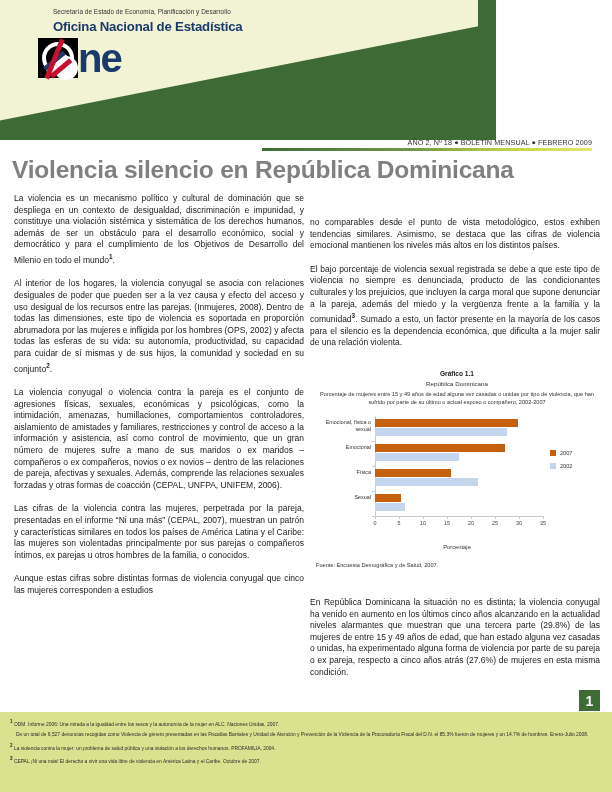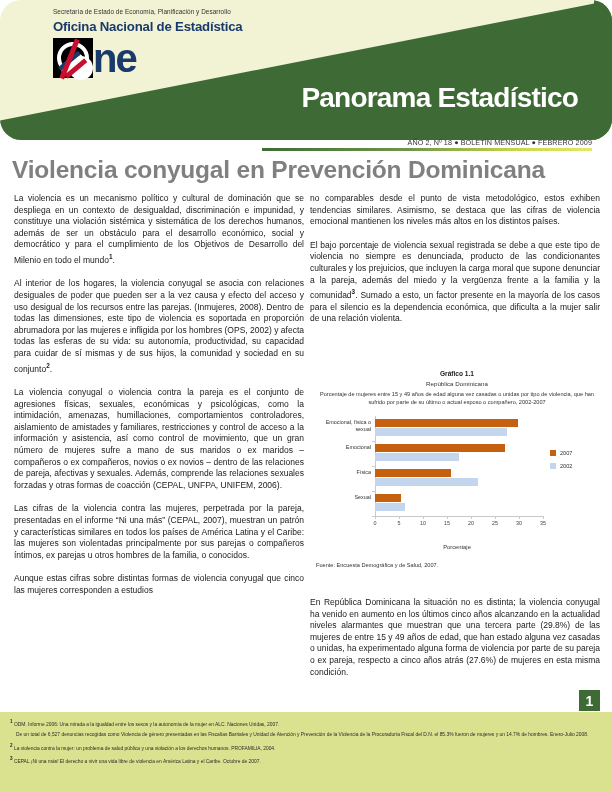--- a/index.html
+++ b/index.html
@@ -5,31 +5,31 @@
   html,body{margin:0;padding:0;}
   body{
     width:612px;height:792px;
     background:#ffffff;
     font-family:"Liberation Sans", sans-serif;
     overflow:hidden;position:relative;
   }
   .page{position:relative;width:612px;height:792px;overflow:hidden;}
 
   
-  .masthead{position:absolute;left:0;top:0;width:612px;height:140px;background:#f2f2d4;overflow:hidden;border-radius:21px;}
+  .masthead{position:absolute;left:0;top:0;width:496px;height:140px;background:#f2f2d4;overflow:hidden;}
   .mast-green{
     position:absolute;left:0;top:0;width:612px;height:140px;
     background:#3e6b35;
     clip-path:polygon(100% 0, 100% 100%, 0 100%, 0 86%);
   }
   .mast-sidebar{position:absolute;right:0;top:0;width:18px;height:140px;background:#3e6b35;}
   .sec-line{position:absolute;left:53px;top:8px;font-size:6.4px;color:#333;letter-spacing:.05px;}
   .one-line{position:absolute;left:53px;top:19px;font-size:13.2px;font-weight:bold;color:#1a3a6b;letter-spacing:-.2px;}
 
-  .logo{position:absolute;left:53px;top:36px;width:135px;height:45px;padding-left:31px;}
+  .logo{position:absolute;left:38px;top:36px;width:135px;height:45px;padding-left:31px;}
   .logo-sq{position:absolute;left:0;top:2px;width:40px;height:40px;background:#000;}
   .logo-o{position:absolute;left:4px;top:6px;width:32px;height:32px;border-radius:50%;border:4px solid #fff;box-sizing:border-box;background:#000;}
   .logo-o-in{position:absolute;left:8px;top:10px;width:24px;height:24px;border-radius:50%;background:#ffffff;}
   .flagstripes{position:absolute;left:7px;top:21px;width:26px;height:16px;overflow:hidden;transform:rotate(-40deg);}
   .fs{position:absolute;left:0;width:26px;height:5px;}
   .fs1{top:0;background:#1a3a6b;}
   .fs2{top:5px;background:#ffffff;}
   .fs3{top:10px;background:#c8102e;}
   .logo-slash{position:absolute;left:14px;top:2px;width:5px;height:42px;background:#c8102e;transform:rotate(22deg);}
   .logo-ne{position:absolute;left:40px;top:0px;font-size:40px;font-weight:bold;color:#1a3a6b;letter-spacing:-2px;line-height:45px;font-family:"Liberation Sans",sans-serif;}
@@ -53,21 +53,21 @@
   
   .headline{
     position:absolute;left:12px;top:156px;width:592px;
     font-size:24.5px;font-weight:bold;color:#808080;letter-spacing:-.2px;
     white-space:nowrap;
   }
 
   
   .col{position:absolute;top:193px;width:290px;}
   .col-left{left:14px;}
-  .col-right{left:310px;}
+  .col-right{left:310px;margin-top:24px;}
   .col p{
     margin:0 0 12px 0;
     font-size:8.5px;line-height:11.6px;color:#1a1a1a;
     text-align:justify;
   }
   .col p sup{font-size:6.4px;font-weight:bold;}
 
   
   .chart-box{position:absolute;left:312px;top:366px;width:290px;height:230px;background:#ffffff;}
   .ch-title{text-align:center;font-size:6.6px;font-weight:bold;color:#222;margin-top:4px;}
@@ -135,27 +135,26 @@
       </div>
       <div class="flagstripes">
         <div class="fs fs1"></div>
           <div class="fs fs2"></div>
           <div class="fs fs3"></div>
       </div>
       <div class="logo-slash"></div>
       <div class="logo-ne">ne</div>
     </div>
 
-    <div class="pan-title">Panorama Estadístico</div>
   </div>
 
   <div class="issue">AÑO 2, Nº 18  ●  BOLETÍN MENSUAL  ●  FEBRERO 2009</div>
   <div class="gradbar"></div>
 
-  <div class="headline">Violencia conyugal en Prevención Dominicana</div>
+  <div class="headline">Violencia silencio en República Dominicana</div>
 
   <div class="col col-left">
     <p><span>La violencia es un mecanismo político y cultural de dominación que se despliega en un contexto de desigualdad, discriminación e impunidad, y constituye una violación sistémica y sistemática de los derechos humanos, además de ser un obstáculo para el desarrollo económico, social y democrático y para el cumplimiento de los Objetivos de Desarrollo del Milenio en todo el mundo</span><sup>1</sup>.</p>
     <p><span>Al interior de los hogares, la violencia conyugal se asocia con relaciones desiguales de poder que pueden ser a la vez causa y efecto del acceso y uso desigual de los recursos entre las parejas. (Inmujeres, 2008). Dentro de todas las dimensiones, este tipo de violencia es soportada en proporción abrumadora por las mujeres  e infligida por los hombres (OPS, 2002) y afecta todas las esferas de su vida: su autonomía, productividad, su capacidad para cuidar de sí mismas y de sus hijos, la comunidad y sociedad en su conjunto</span><sup>2</sup>.</p>
     <p>La violencia conyugal o violencia contra la pareja es el conjunto de agresiones físicas, sexuales, económicas y psicológicas, como la intimidación, amenazas, humillaciones, comportamientos controladores, aislamiento de amistades y familiares, restricciones y control de acceso a la información y asistencia, así como control de movimiento, que un gran número de mujeres sufre a mano de sus maridos o ex maridos –compañeros o ex compañeros, novios o ex novios – dentro de las relaciones de pareja, afectivas y sexuales. Además, comprende las relaciones sexuales forzadas y otras formas de coacción (CEPAL, UNFPA, UNIFEM, 2006).</p>
     <p>Las cifras de la violencia contra las mujeres, perpetrada por la pareja, presentadas en el informe “Ni una más” (CEPAL, 2007), muestran un patrón y características similares en todos los países de América Latina y el Caribe: las mujeres son violentadas principalmente por sus parejas o compañeros íntimos, ex parejas u otros hombres de la familia, o conocidos.</p>
     <p>Aunque estas cifras sobre distintas formas de violencia conyugal que cinco las mujeres corresponden a estudios</p>
   </div>
 
   <div class="col col-right">

